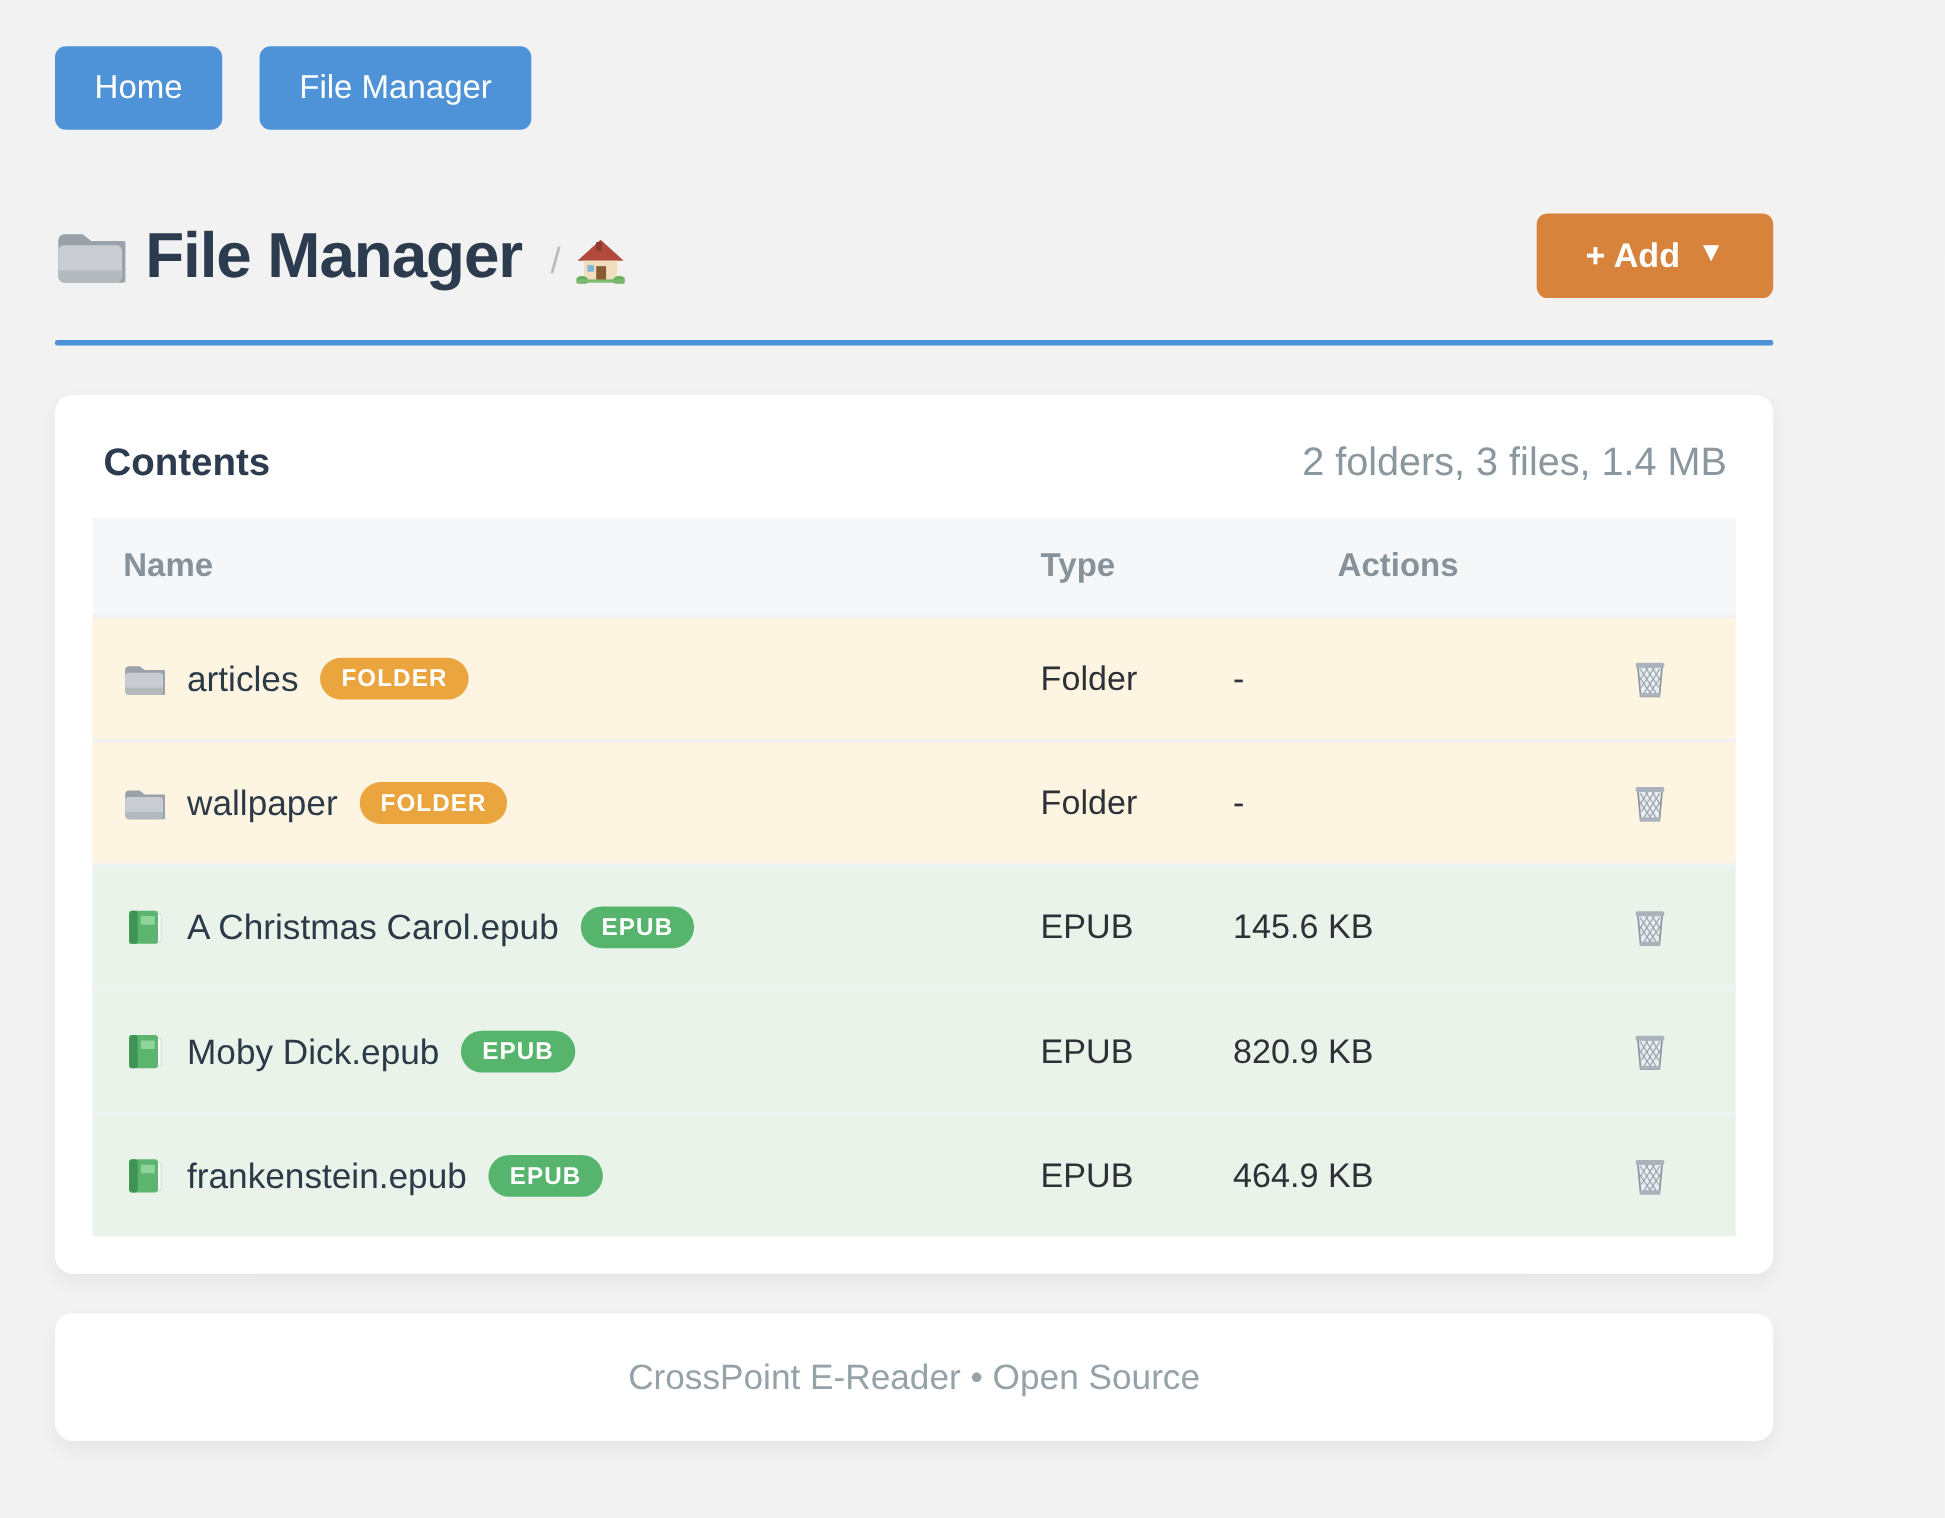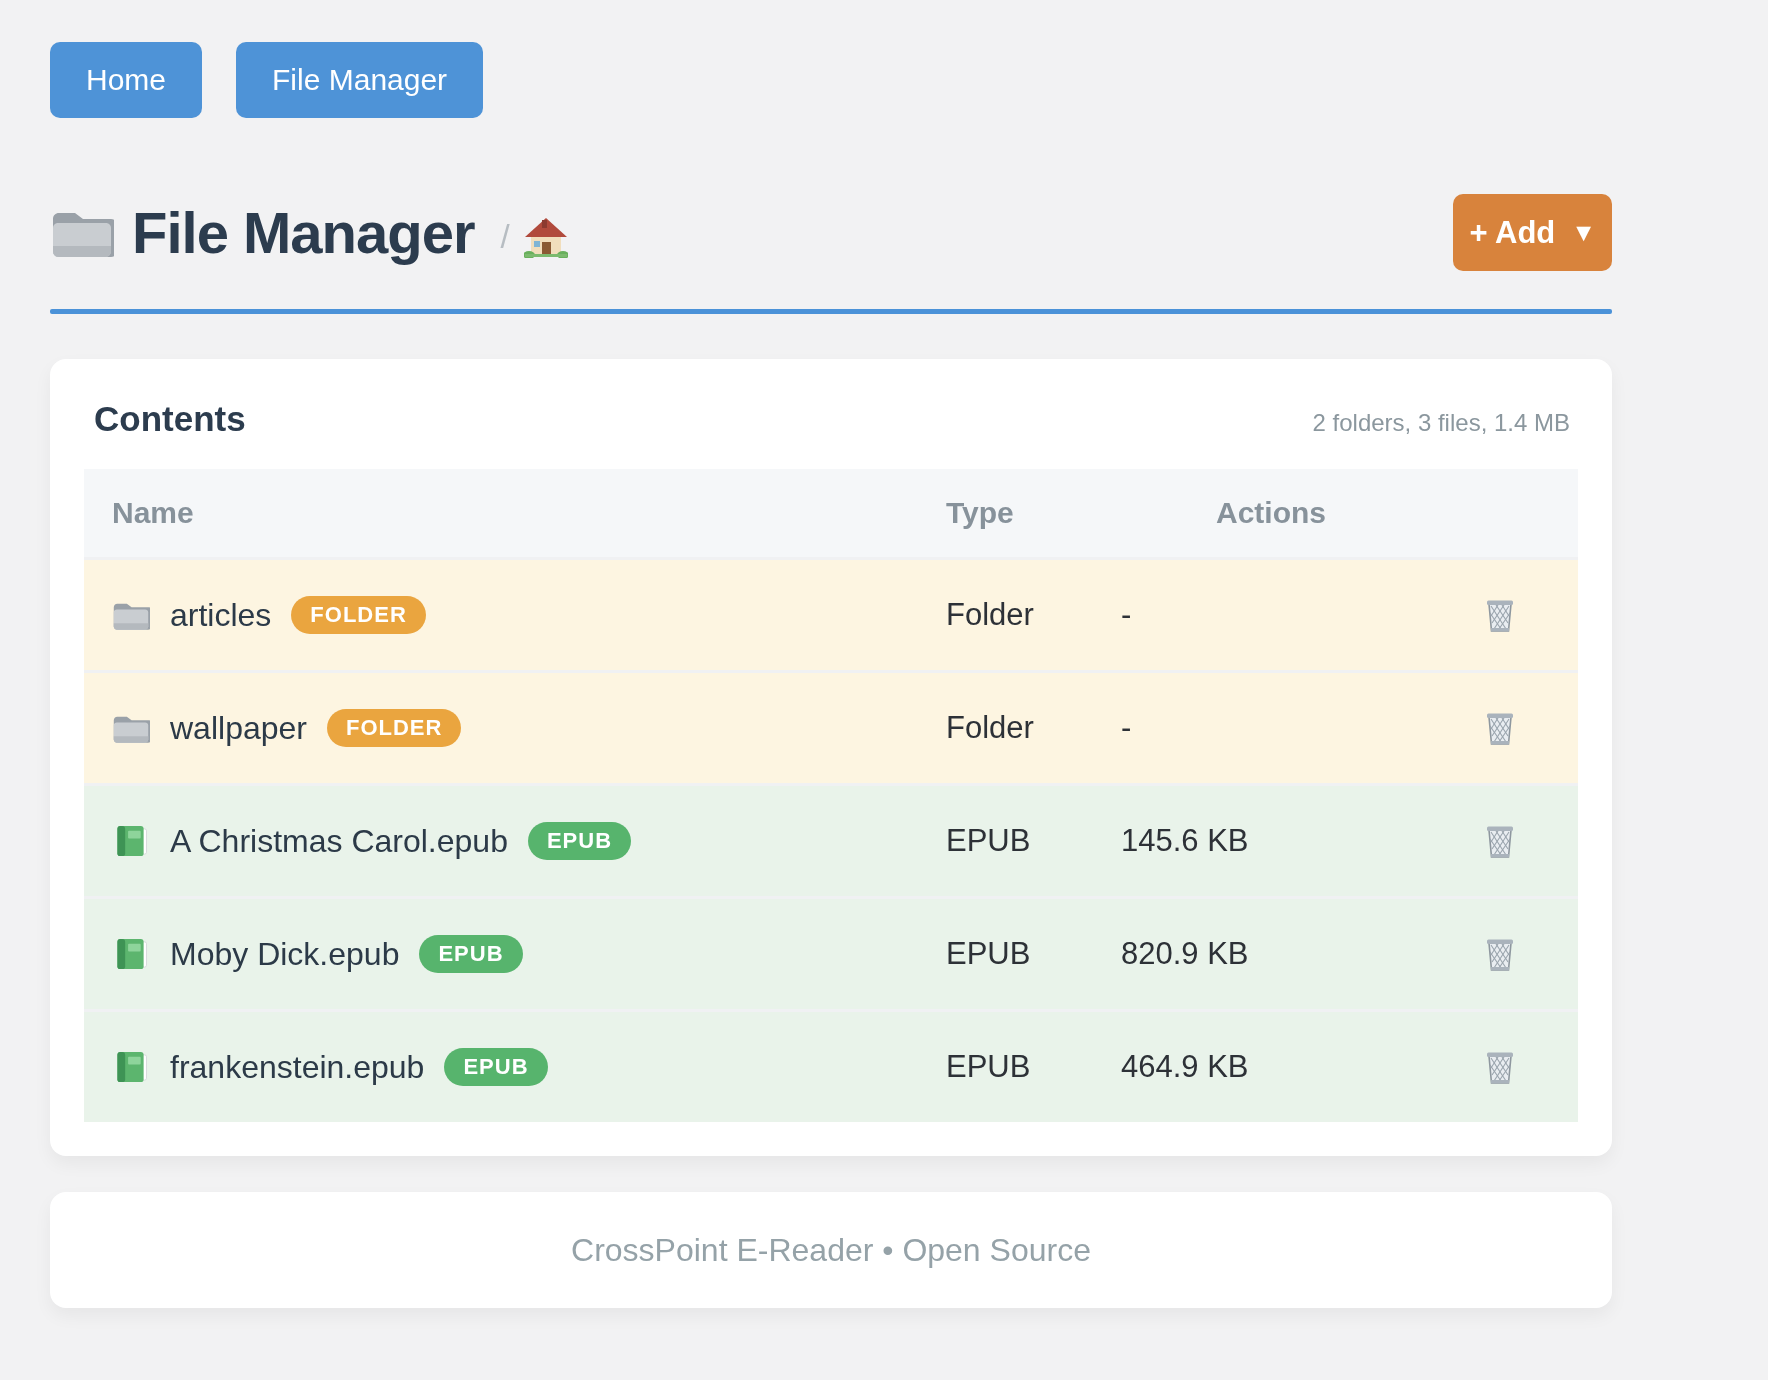--- a/index.html
+++ b/index.html
@@ -22,34 +22,34 @@
   
   .page-header { display:flex; align-items:center; justify-content:space-between; margin-top:76px; }
   .title-wrap { display:flex; align-items:center; }
   .title-folder { width:64px; height:56px; margin-right:18px; flex:0 0 auto; }
   .page-title { font-size:58px; font-weight:bold; color:#2c3c4e; letter-spacing:-1px; }
   .crumb-sep { font-size:33px; color:#b7bdc2; margin:8px 14px 0 26px; }
   .crumb-home { width:44px; height:42px; margin-top:8px; }
   .add-btn {
     background:#d8833c; color:#fff; border:none; cursor:pointer;
     font-family:inherit; font-size:31px; font-weight:bold; line-height:1;
-    padding:23px 16px; border-radius:10px; display:flex; align-items:center; gap:16px;
+    padding:23px 44px; border-radius:10px; display:flex; align-items:flex-start; gap:16px;
   }
   .add-caret { font-size:25px; }
 
   .rule { height:5px; background:#4b92d8; margin-top:38px; border-radius:2px; }
 
   
   .card {
     background:#fff; border-radius:16px; margin-top:45px;
     padding:34px; box-shadow:0 8px 18px rgba(0,0,0,0.05);
   }
   .card-head { display:flex; justify-content:space-between; align-items:baseline; padding:6px 8px 0 10px; }
   .card-title { font-size:35px; font-weight:bold; color:#2c3c4e; }
-  .card-summary { font-size:24px; color:#8b979e; }
+  .card-summary { font-size:36px; color:#8b979e; }
 
   
   .tbl { margin-top:30px; }
   .trow { display:grid; grid-template-columns:1fr 175px 300px 157px; align-items:center; }
   .thead { background:#f5f7f9; height:88px; }
   .thead .cell { font-size:30px; font-weight:bold; color:#87929b; }
   .drow { height:113px; border-top:3px solid #f0f1f3; }
   .drow.folder { background:#fdf5e1; }
   .drow.epub { background:#e9f3ea; }
   .cell-name { display:flex; align-items:center; gap:20px; padding-left:28px; }

